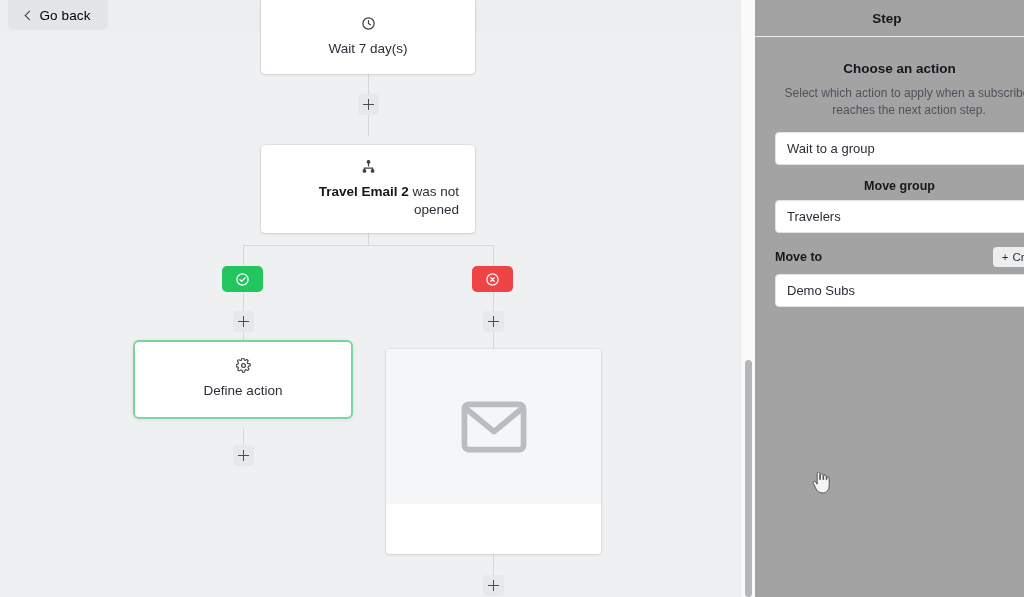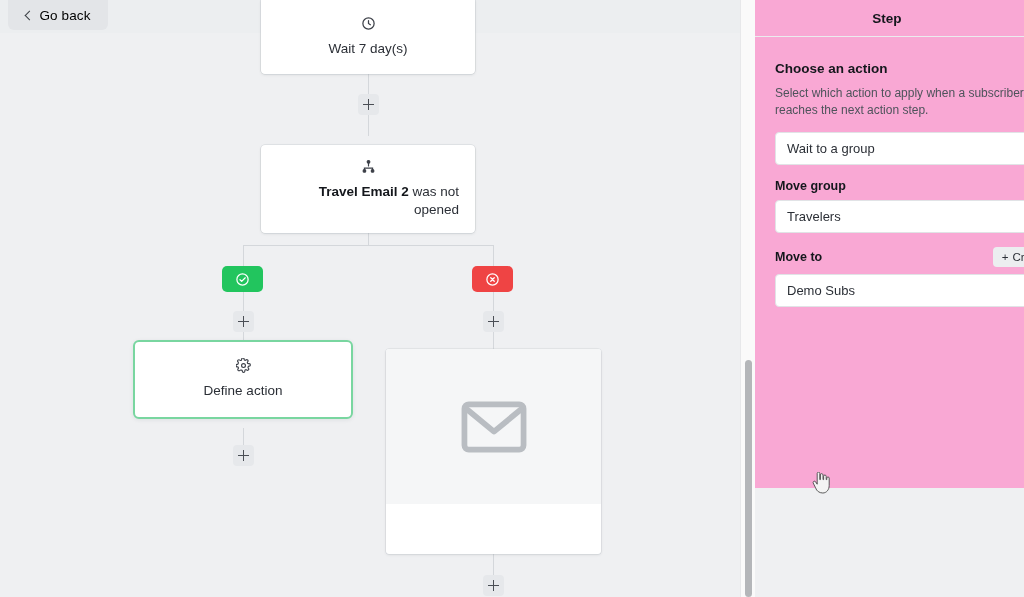--- a/index.html
+++ b/index.html
@@ -194,41 +194,41 @@
     width: 7px; height: 237px;
     background: #b4b6b9;
     border-radius: 4px;
     cursor: pointer;
   }
 
   
   #panel {
     position: absolute;
     left: 755px; top: 0;
-    width: 269px; height: 488px;
-    background: #f9a8d4;
+    width: 269px; height: 597px;
+    background: #a3a3a3;
     overflow: hidden;
   }
   #panel-header {
     position: relative;
     height: 37px;
     border-bottom: 1px solid #ebecee;
     display: flex;
     align-items: center;
     justify-content: center;
   }
   #panel-header .title {
     font-size: 13.5px;
     font-weight: 700;
     color: #14171c;
     
     margin-left: -5px;
   }
 
-  #panel-body { padding: 24px 0 0 20px; }
+  #panel-body { padding: 24px 0 0 20px; text-align: center; }
 
   .section-title {
     font-size: 13.5px;
     font-weight: 700;
     color: #14171c;
     margin-bottom: 9px;
   }
   .section-desc {
     font-size: 12px;
     color: #4e535b;

